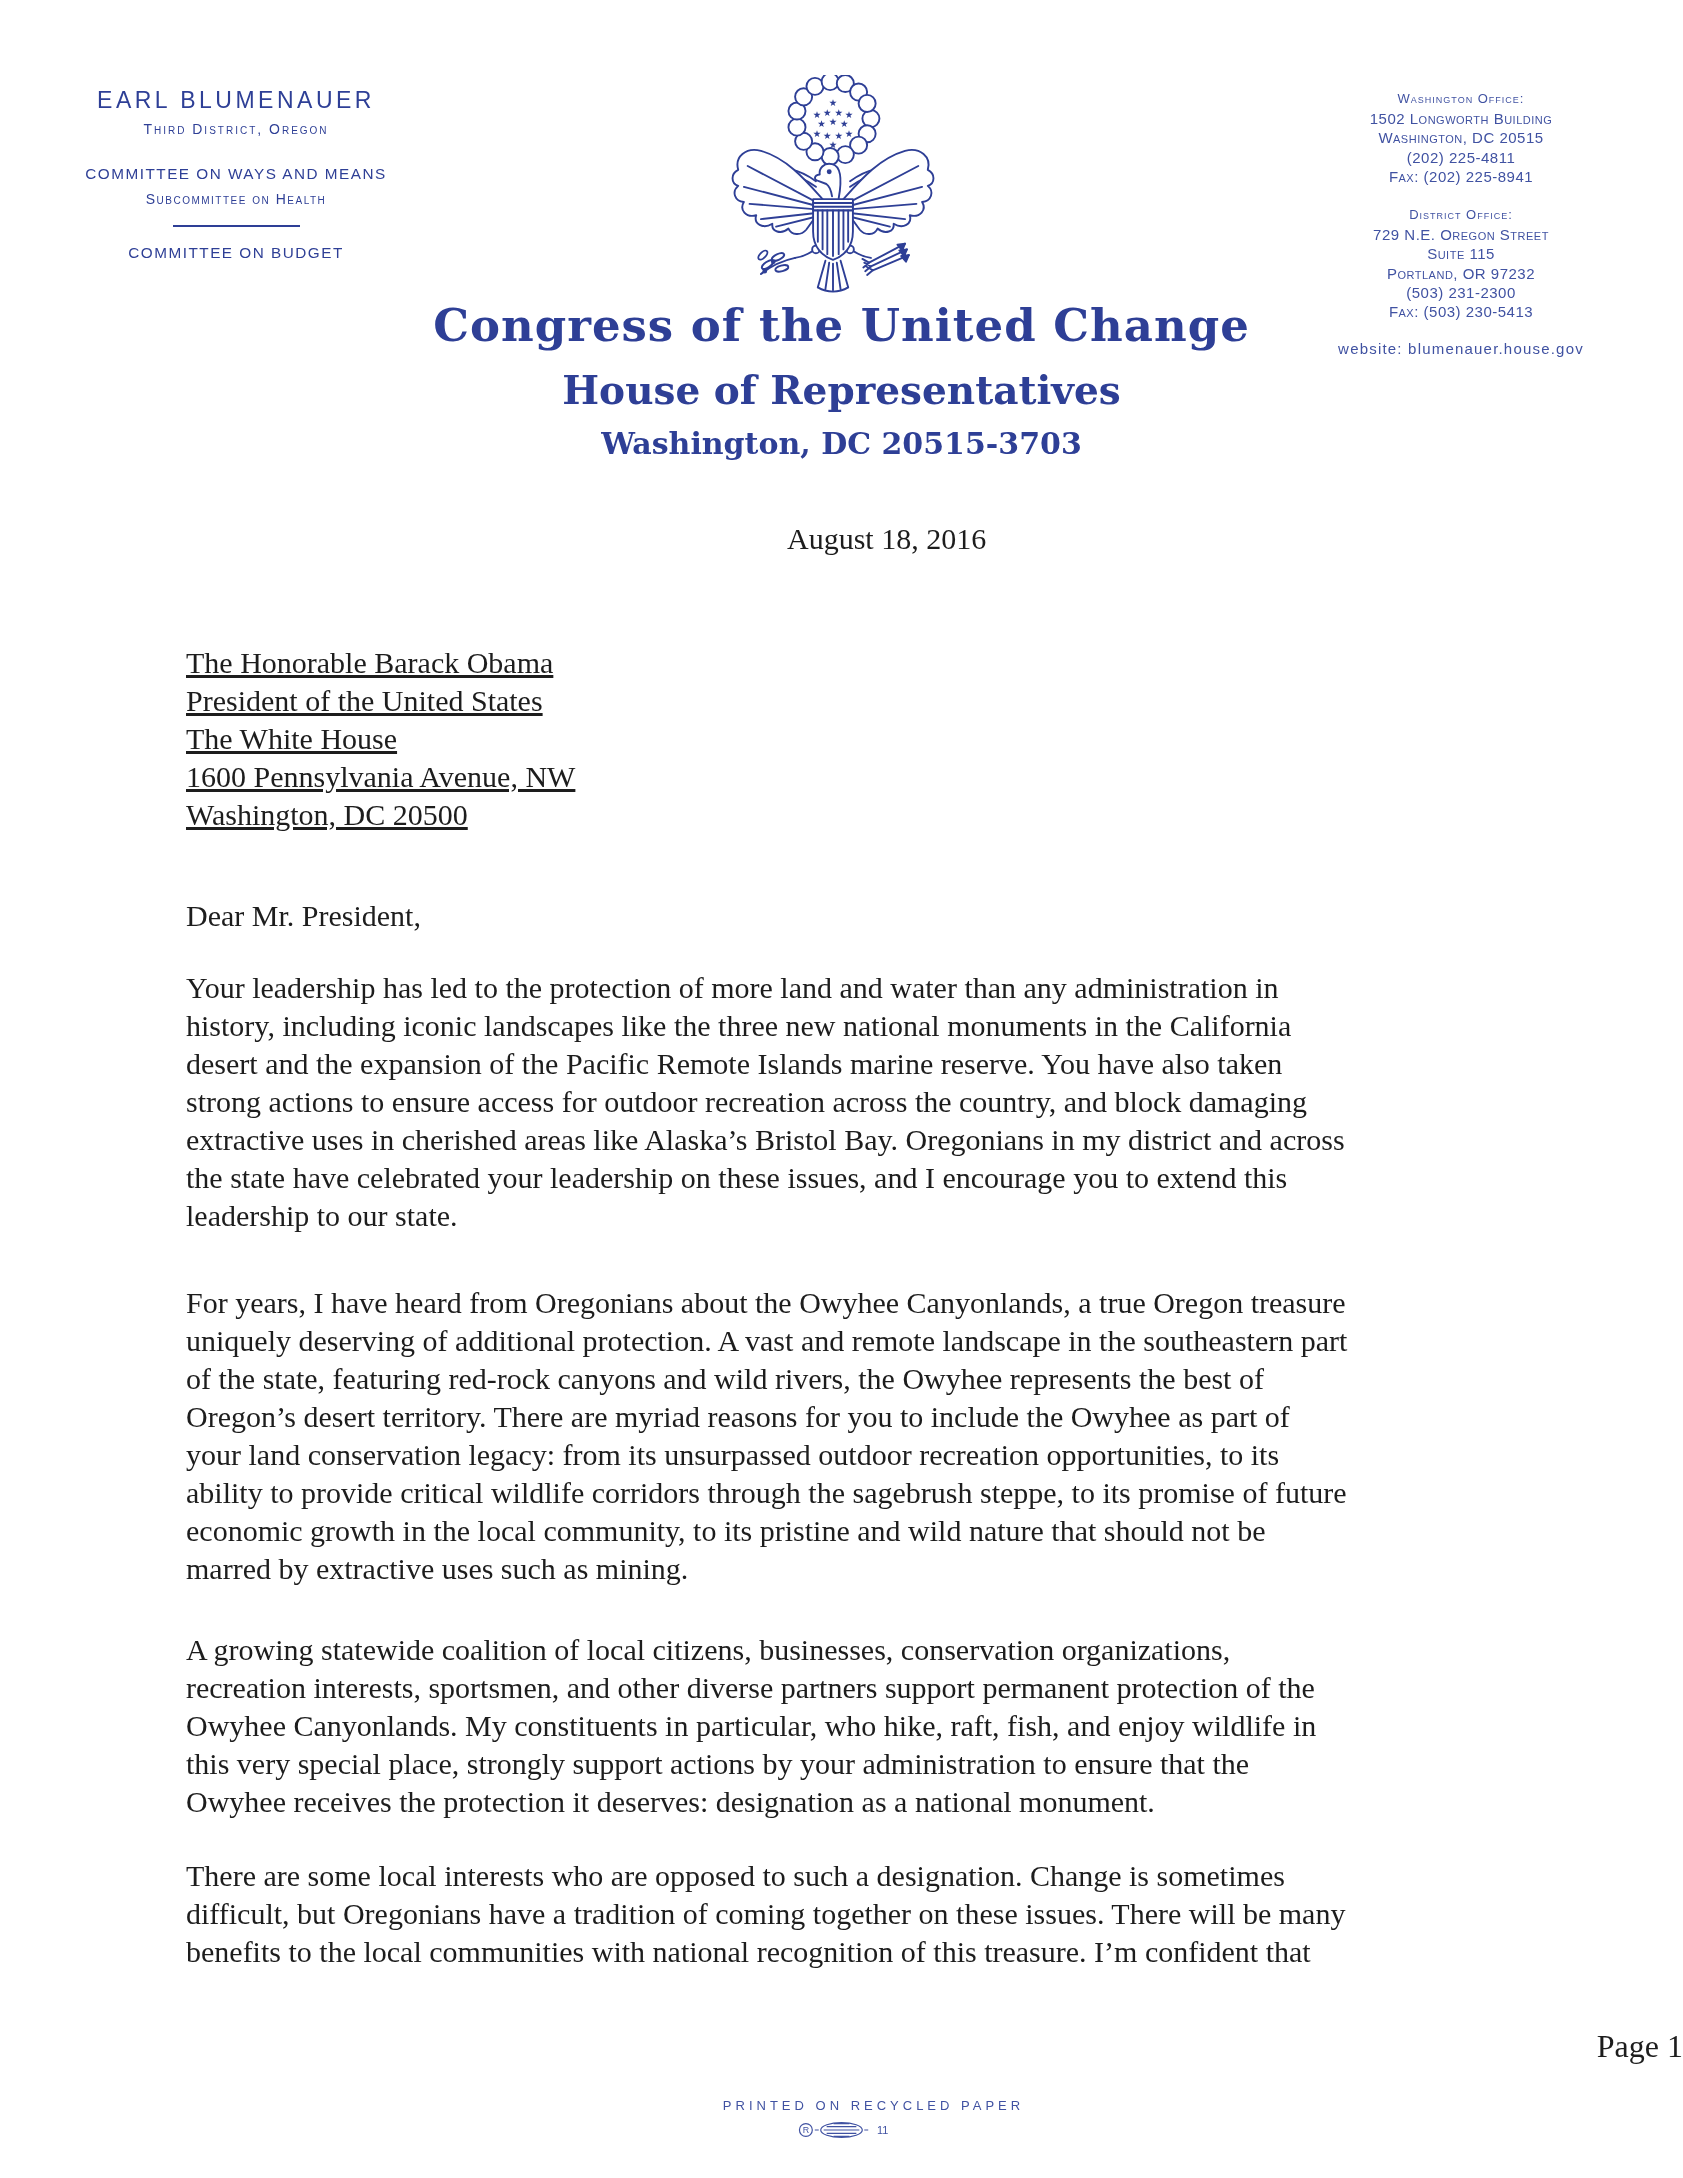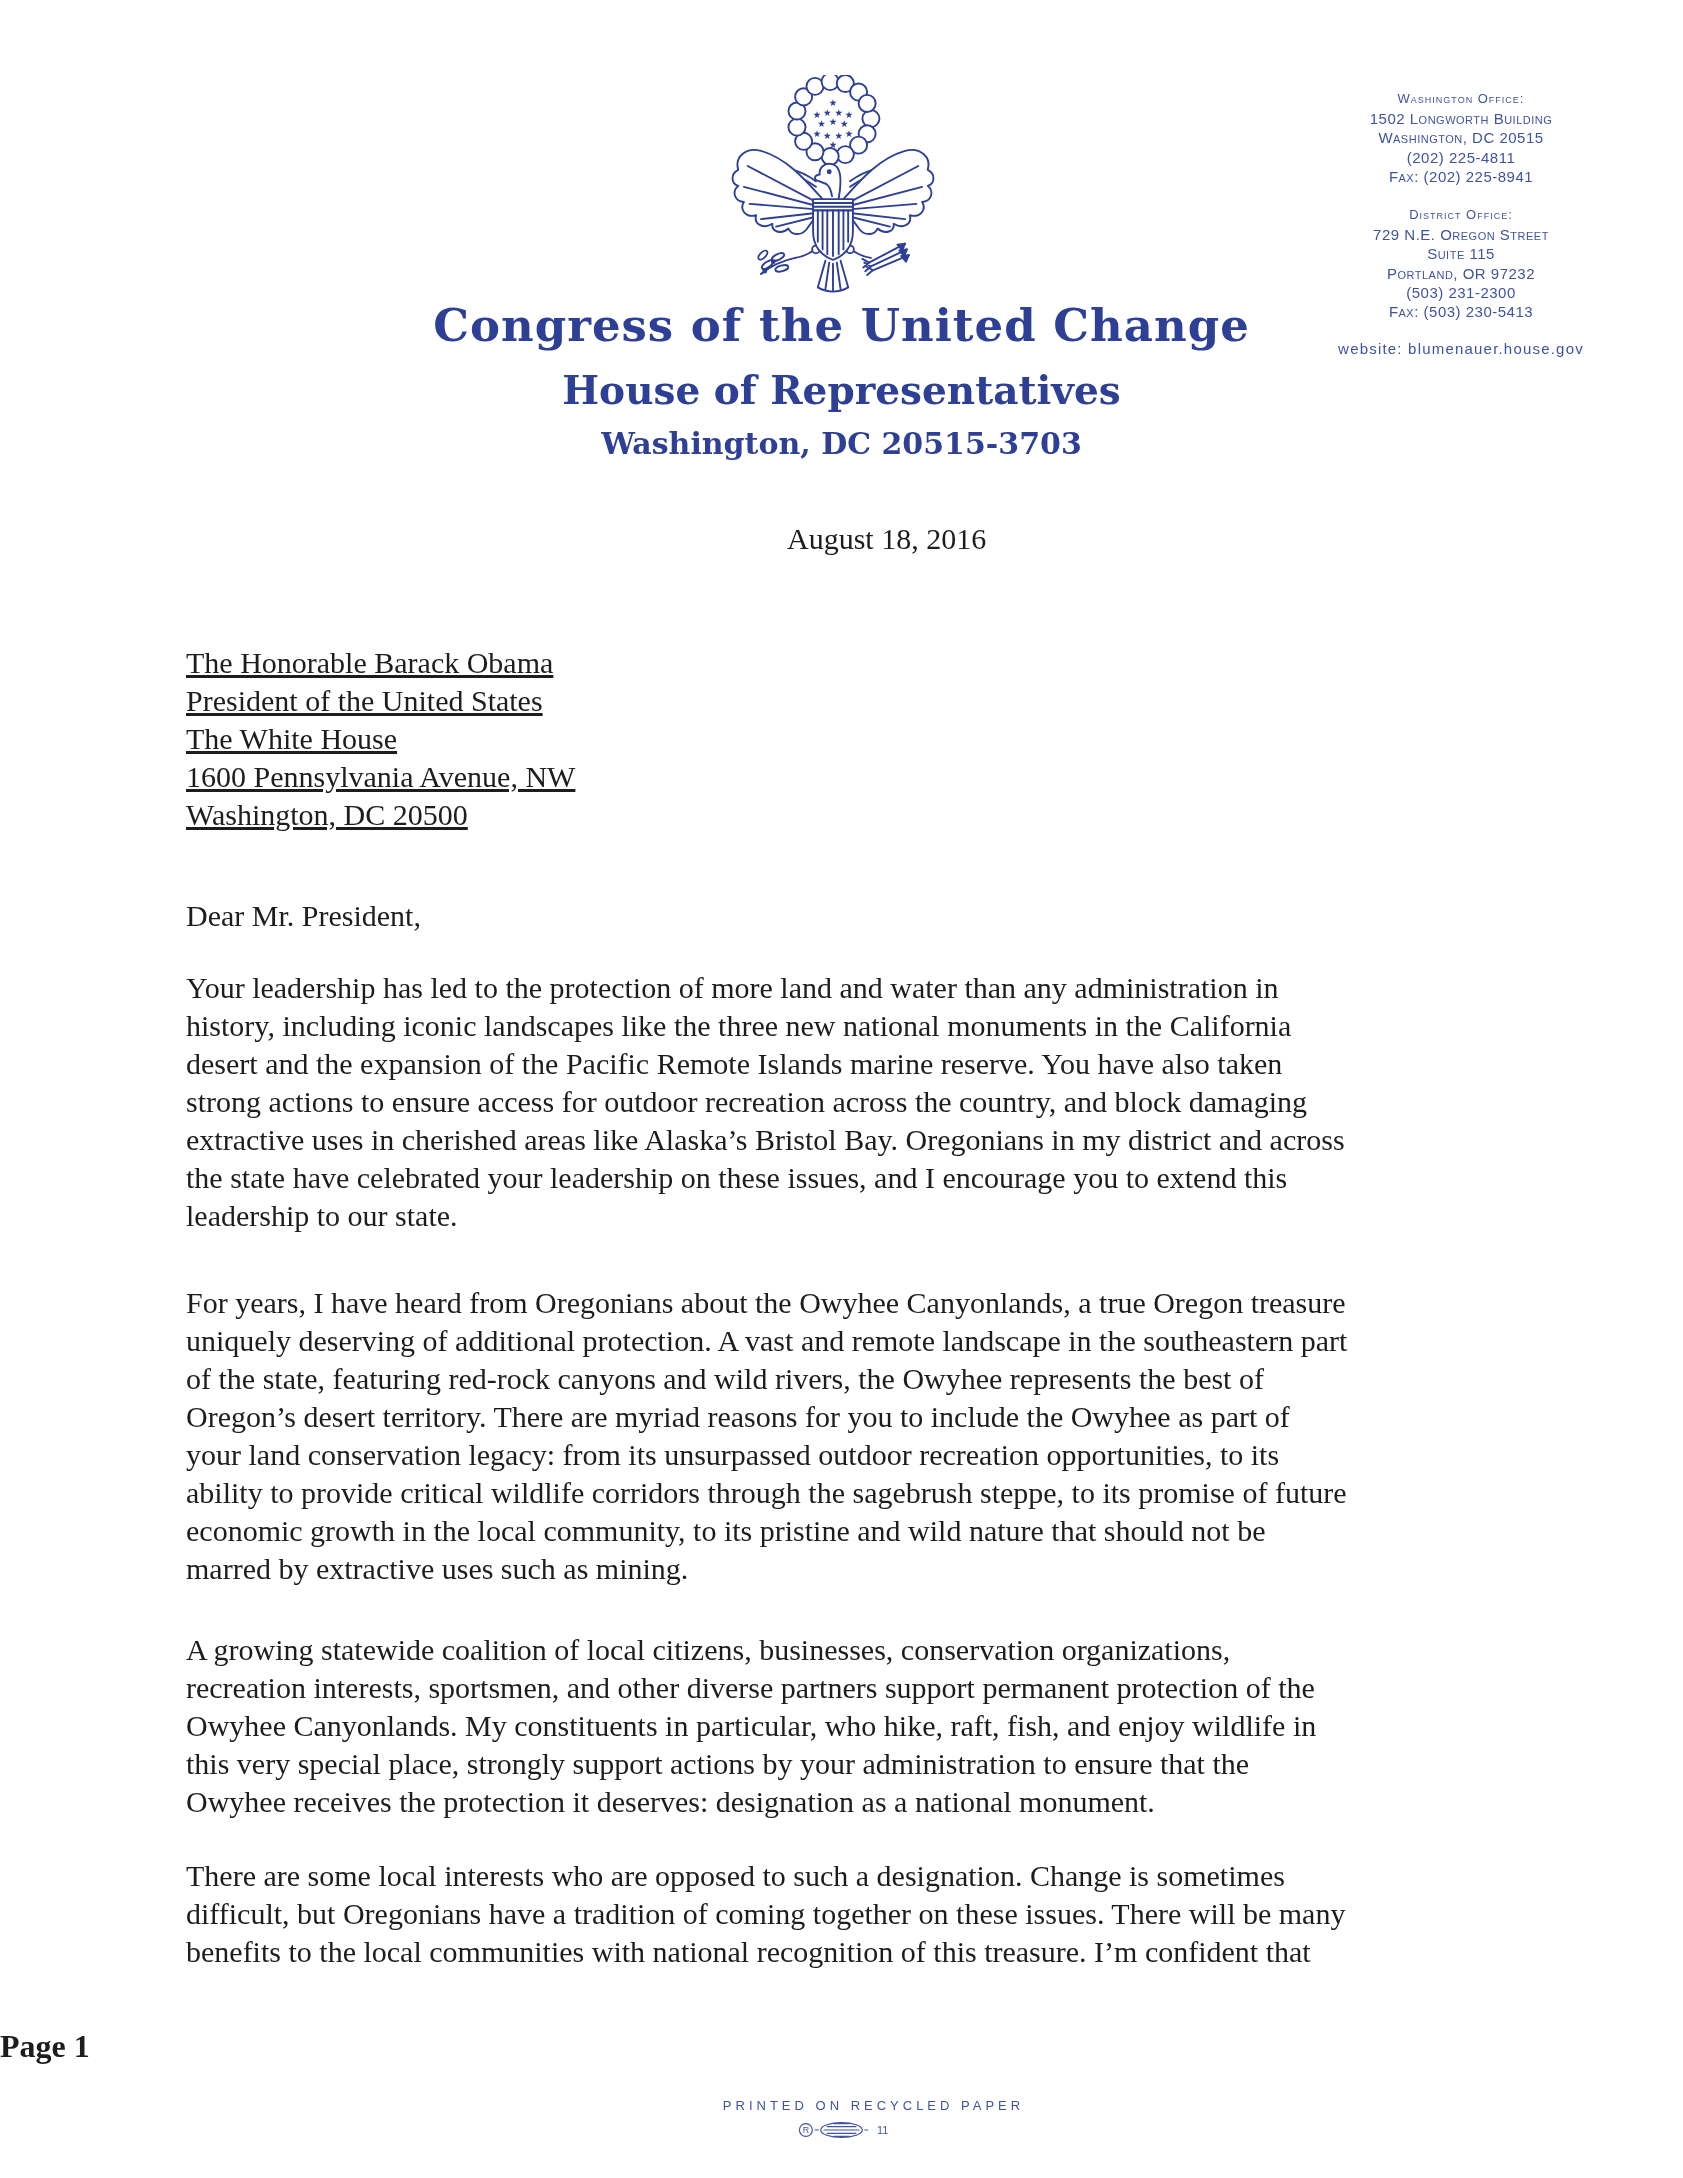--- a/index.html
+++ b/index.html
@@ -57,33 +57,41 @@
   .date{position:absolute;left:787px;top:522px;font-size:30px;}
   .recipient{position:absolute;left:186px;top:644px;font-size:30px;line-height:38px;white-space:pre;text-decoration:underline;}
   .salutation{position:absolute;left:186px;top:899px;font-size:30px;}
   .para{position:absolute;left:186px;font-size:30px;line-height:38px;white-space:pre;}
   #p1{top:969px;}
   #p2{top:1284px;}
   #p3{top:1631px;}
   #p4{top:1857px;}
 
   
-  .page-number{position:absolute;left:0;top:2028px;width:1683px;text-align:left;font-size:32px;font-weight:bold;}
+  .page-number{position:absolute;left:0;top:2028px;width:1683px;text-align:right;font-size:32px;}
   .recycled{
     position:absolute;left:0;top:2098px;width:1683px;text-align:center;
     font-family:"Liberation Sans", sans-serif;font-size:13px;
     letter-spacing:4px;color:var(--accent-light);padding-left:32px;
   }
   .union-bug{position:absolute;left:0;top:2119px;width:1683px;display:flex;justify-content:center;}
 </style>
 </head>
 <body>
 
 <div class="page">
 
+  <div class="hl">
+    <div class="member-name">EARL BLUMENAUER</div>
+    <div class="member-district">Third District, Oregon</div>
+    <div class="committee">COMMITTEE ON WAYS AND MEANS</div>
+    <div class="subcommittee">Subcommittee on Health</div>
+    <hr class="divider">
+    <div class="committee2">COMMITTEE ON BUDGET</div>
+  </div>
 
   <svg class="seal" viewBox="0 0 240 230" aria-hidden="true">
     <g fill="#ffffff" stroke="#2e3f96" stroke-width="2" stroke-linejoin="round" stroke-linecap="round">
 
       <circle cx="160" cy="46" r="9"></circle>
         <circle cx="156" cy="62" r="9"></circle>
         <circle cx="147" cy="74" r="9"></circle>
       <circle cx="133" cy="84" r="9"></circle>
         <circle cx="117" cy="86" r="9"></circle>
         <circle cx="101" cy="81" r="9"></circle>

